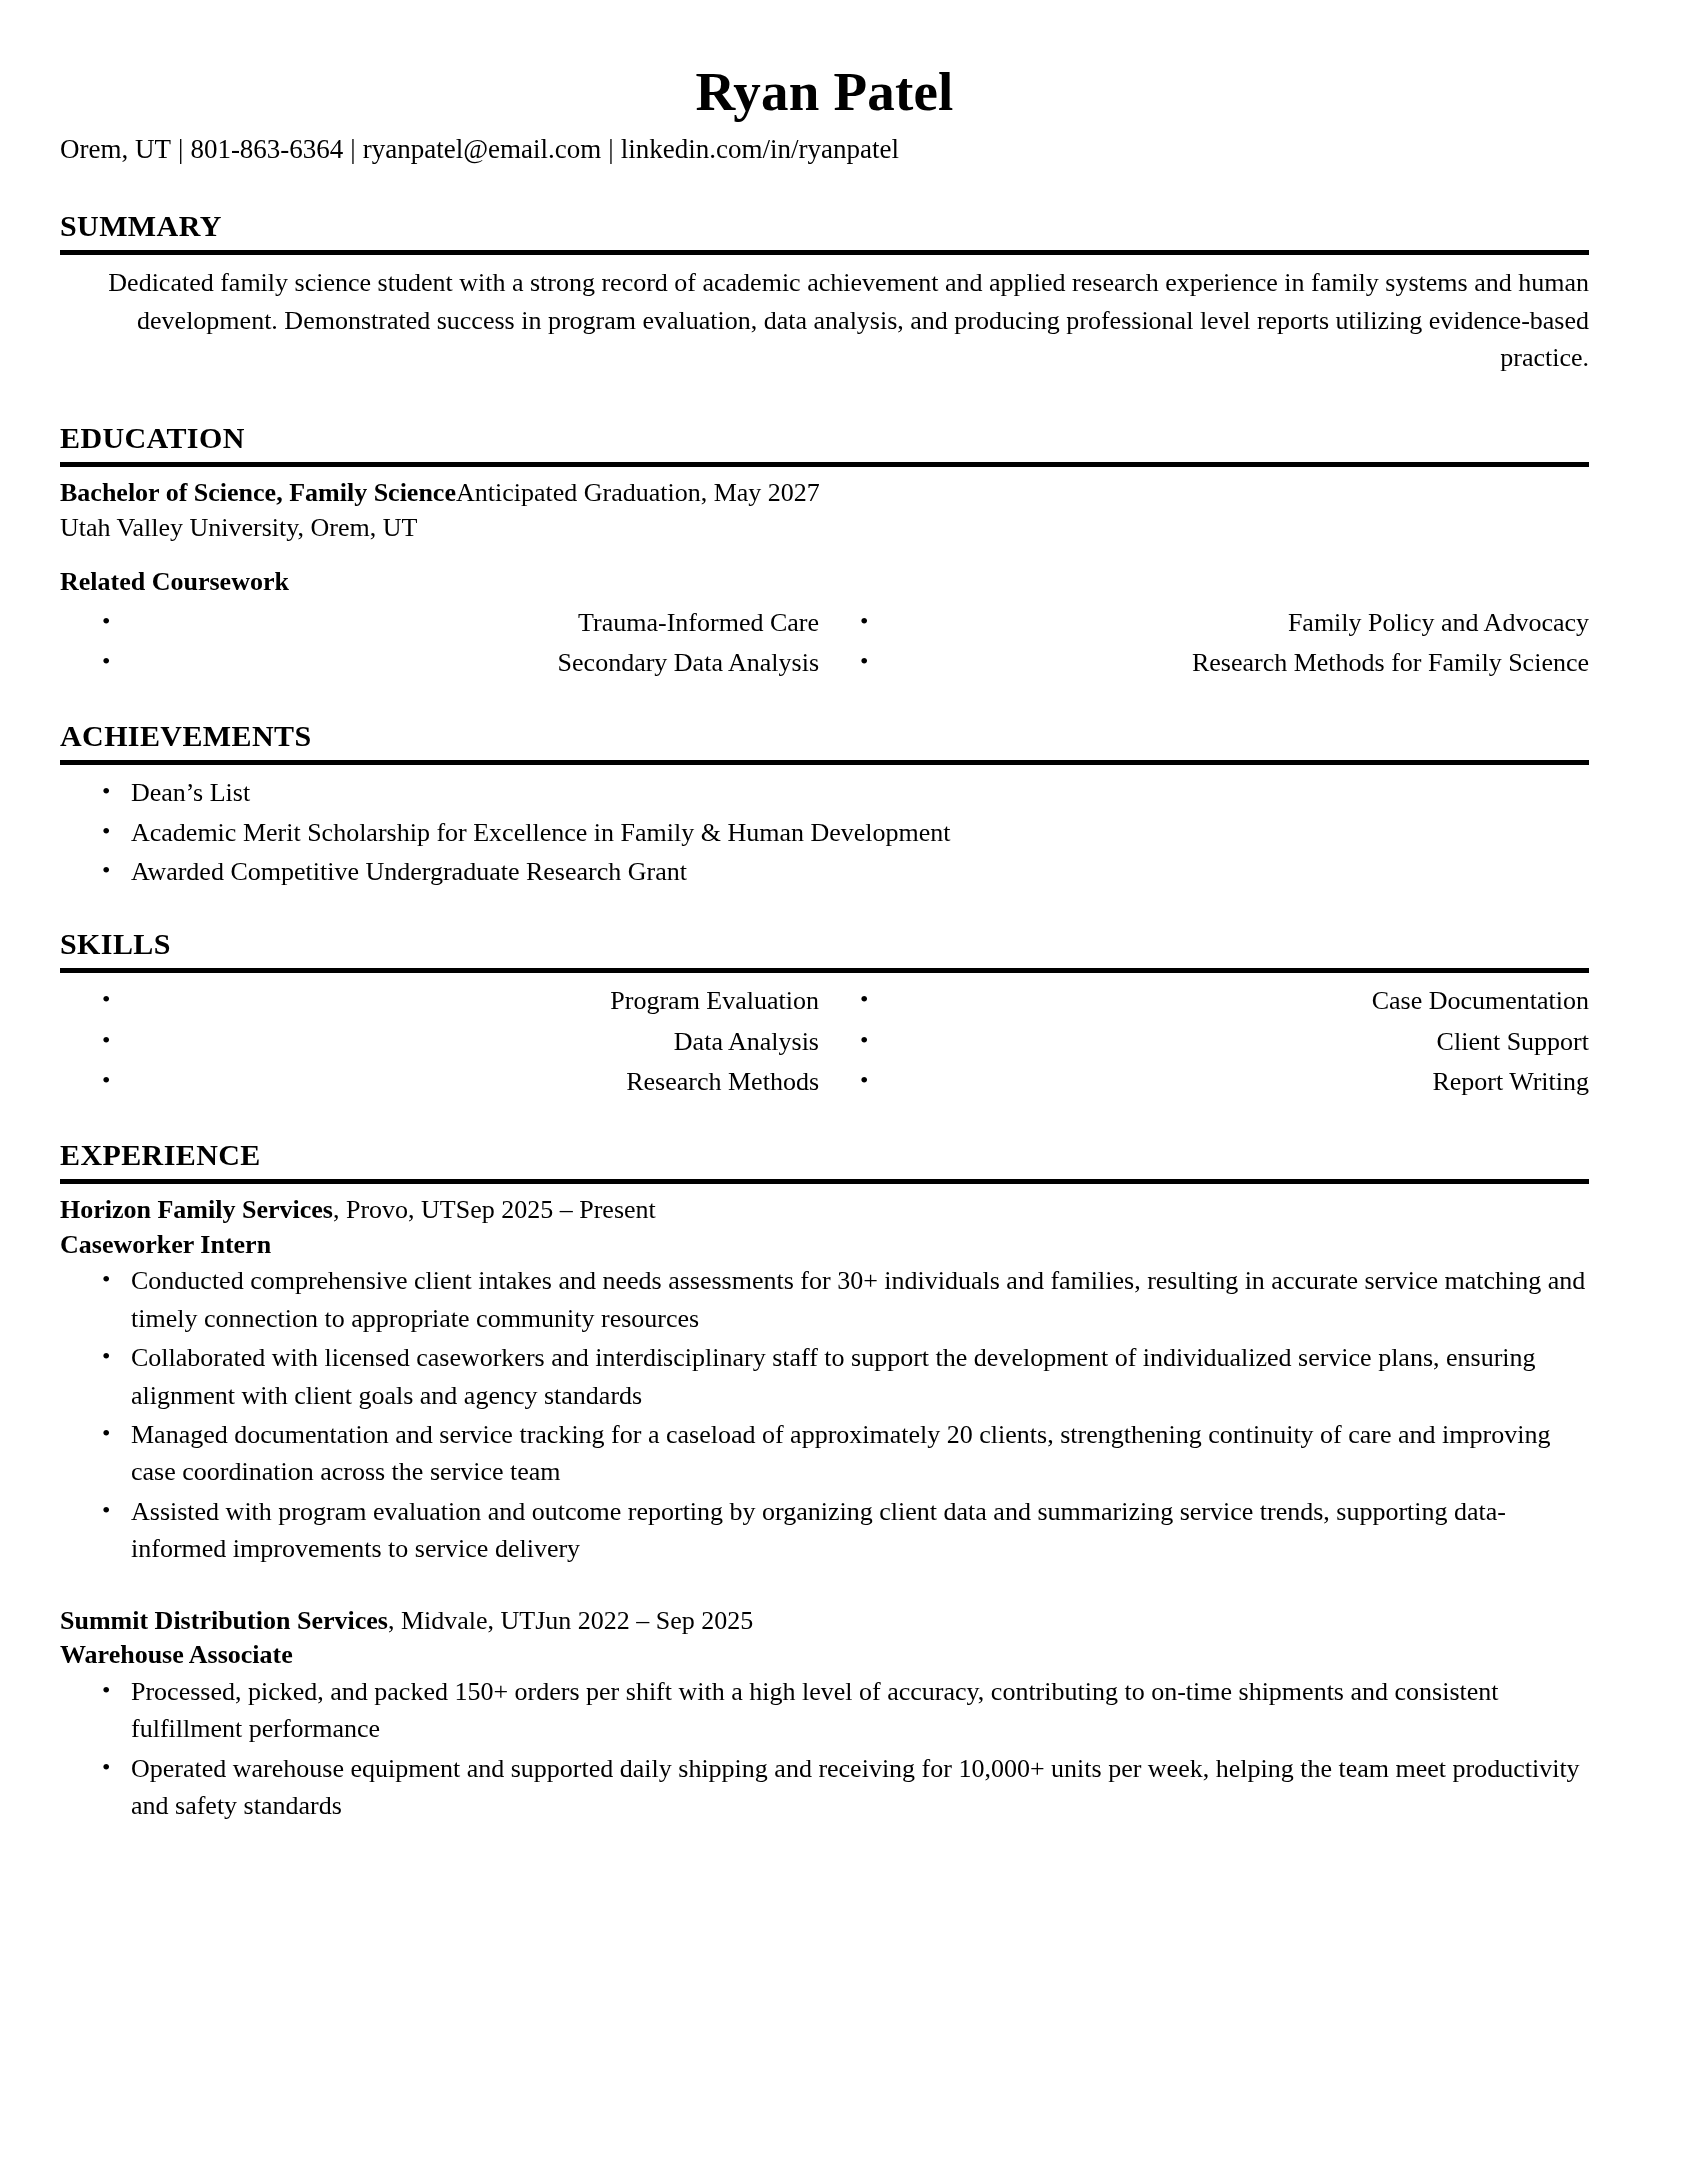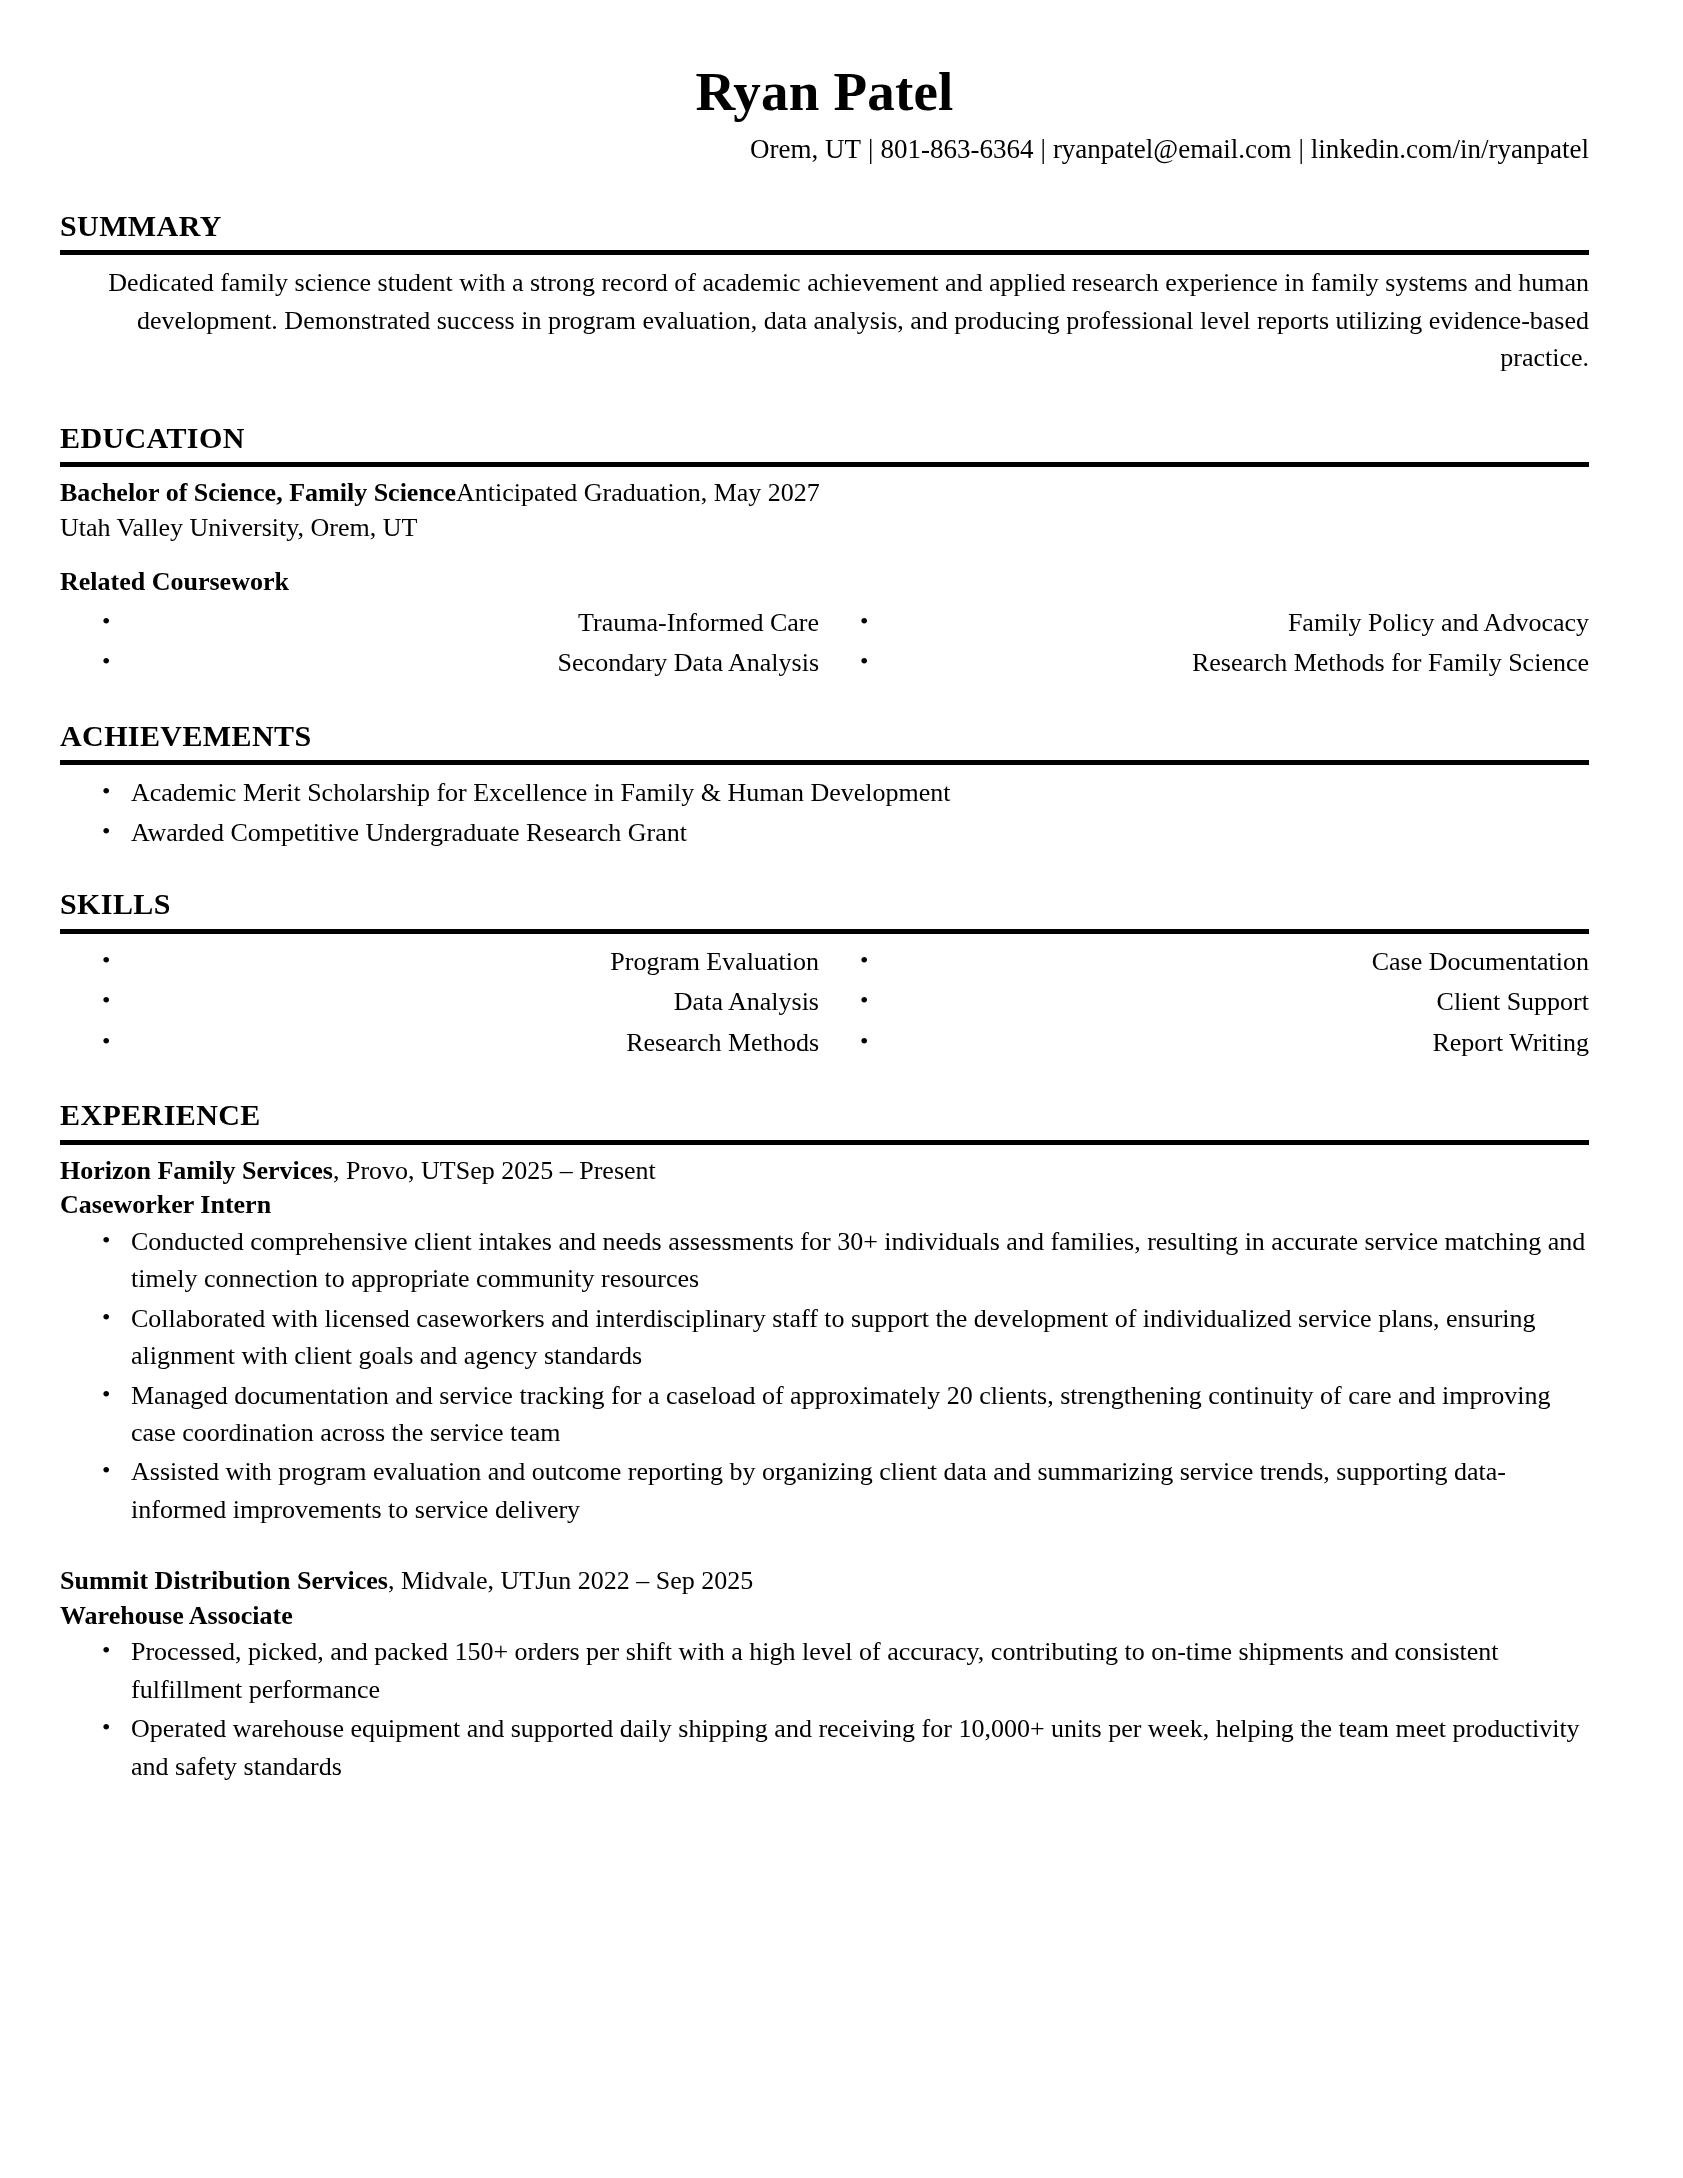--- a/index.html
+++ b/index.html
@@ -26,21 +26,21 @@
   
   .name {
     text-align: center;
     font-size: 55px;
     font-weight: 700;
     line-height: 1.12;
     letter-spacing: 0.2px;
     margin: 0 0 10px 0;
   }
   .contact {
-    text-align: right;
+    text-align: left;
     font-size: 27px;
     line-height: 1.2;
     margin: 0 0 44px 0;
     white-space: nowrap;
   }
   .contact .sep { padding: 0 7px; }
 
   
   .section { margin-bottom: 0; }
   .section-title {
@@ -176,20 +176,21 @@
       </div>
     </div>
   </div>
 
   <div class="gap-md"></div>
 
   <div class="section">
     <div class="section-title">ACHIEVEMENTS</div>
     <div class="rule"></div>
     <ul class="bullets">
+      <li>Dean’s List</li>
       <li>Academic Merit Scholarship for Excellence in Family &amp; Human Development</li>
       <li>Awarded Competitive Undergraduate Research Grant</li>
     </ul>
   </div>
 
   <div class="gap-md"></div>
 
   <div class="section">
     <div class="section-title">SKILLS</div>
     <div class="rule"></div>

